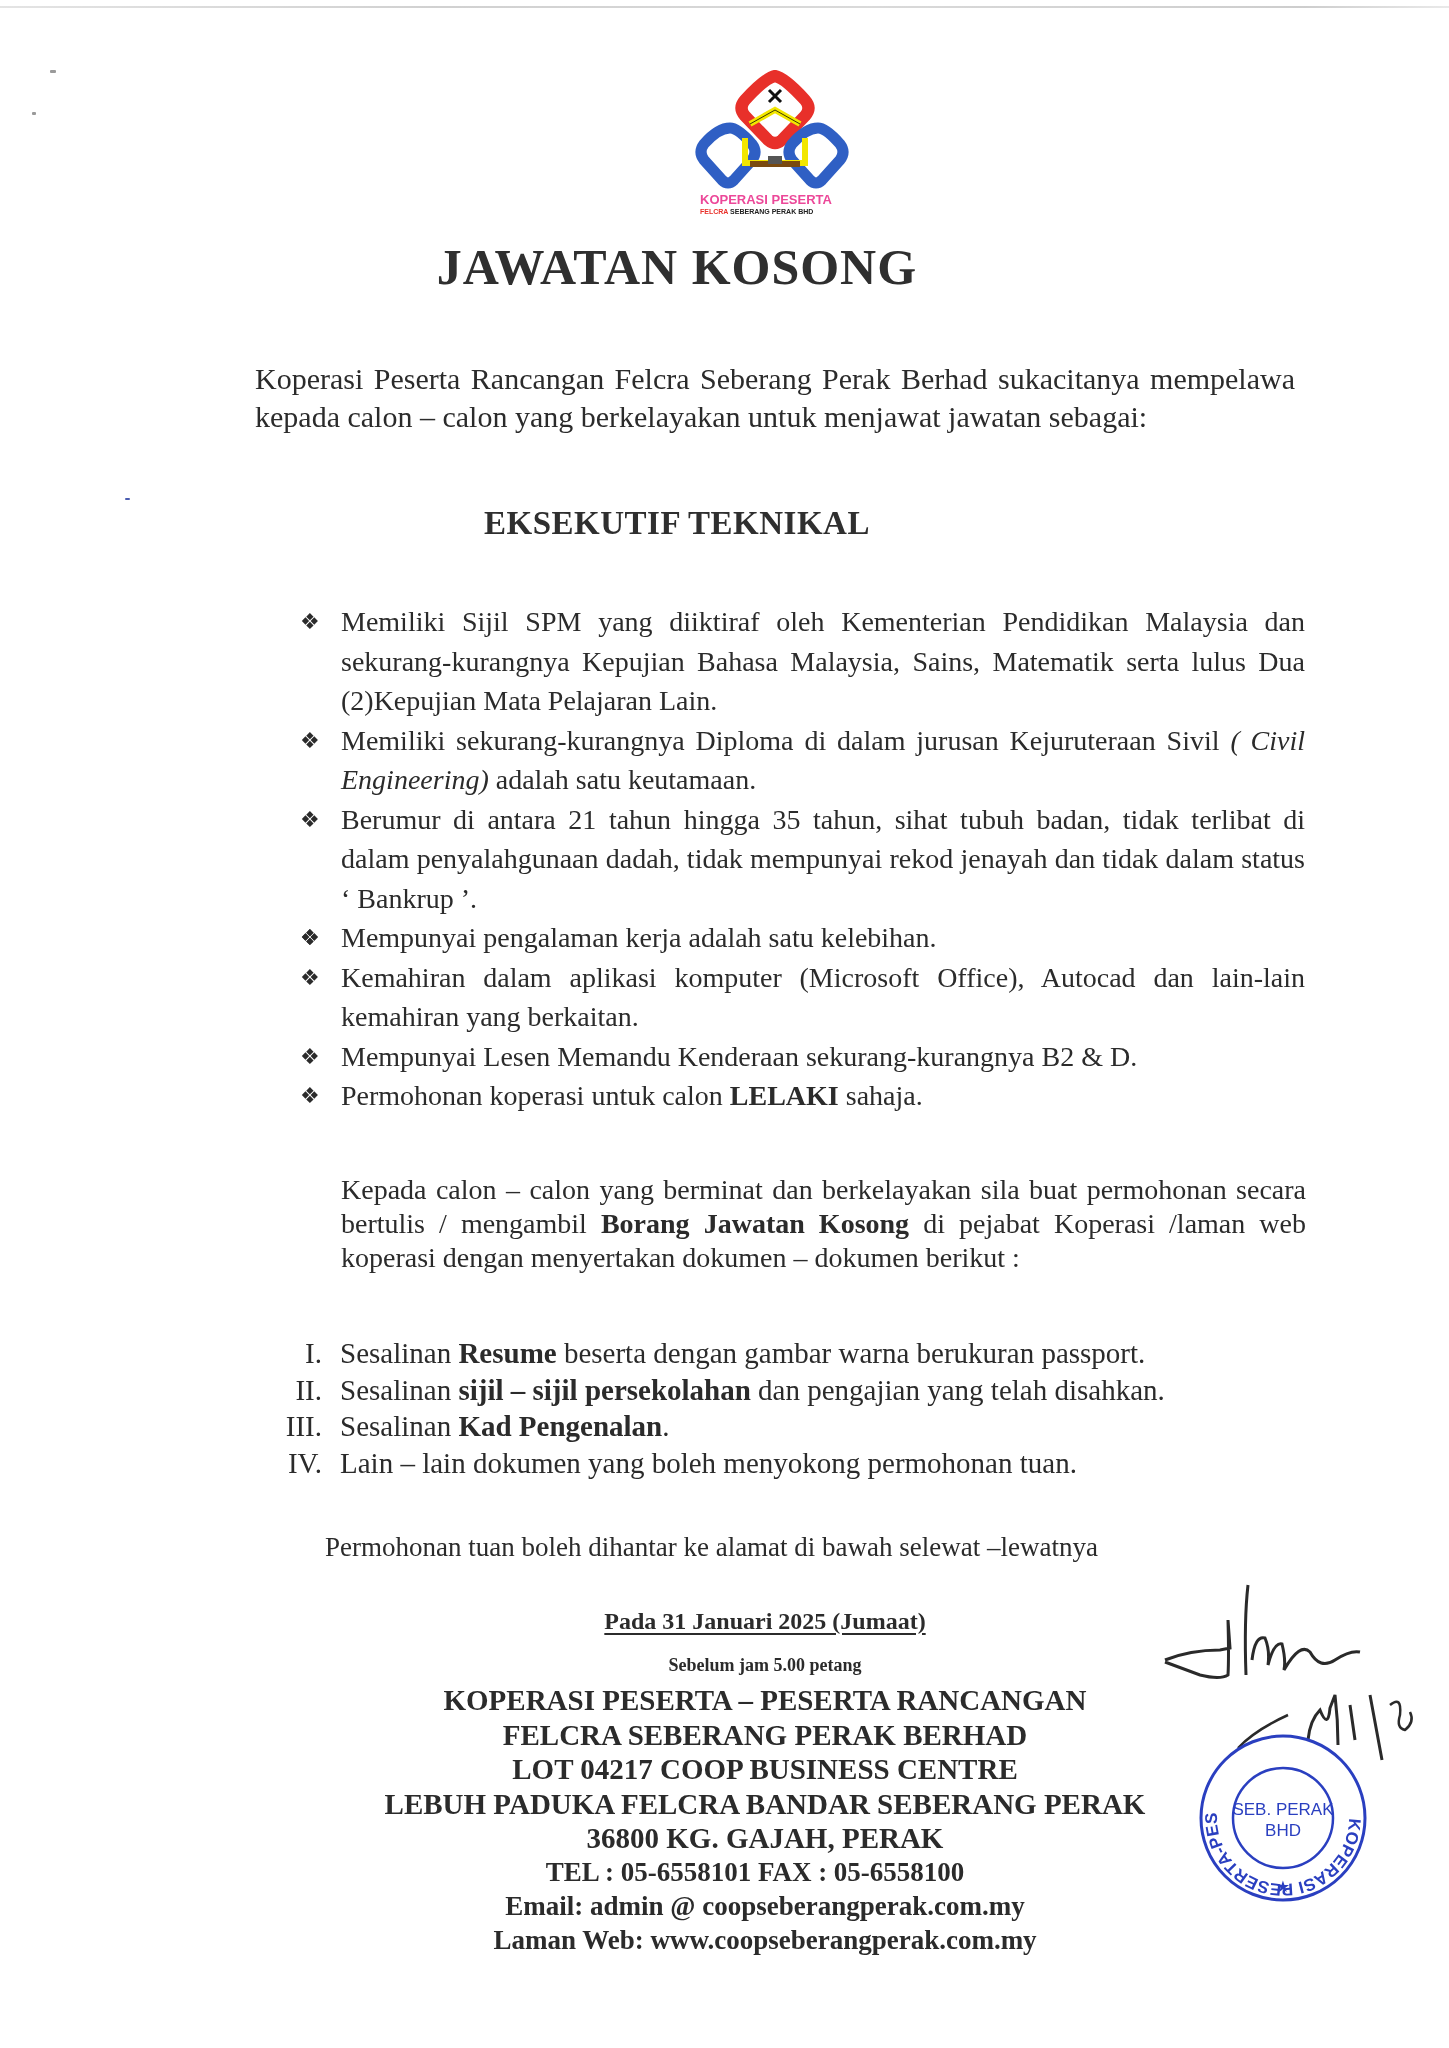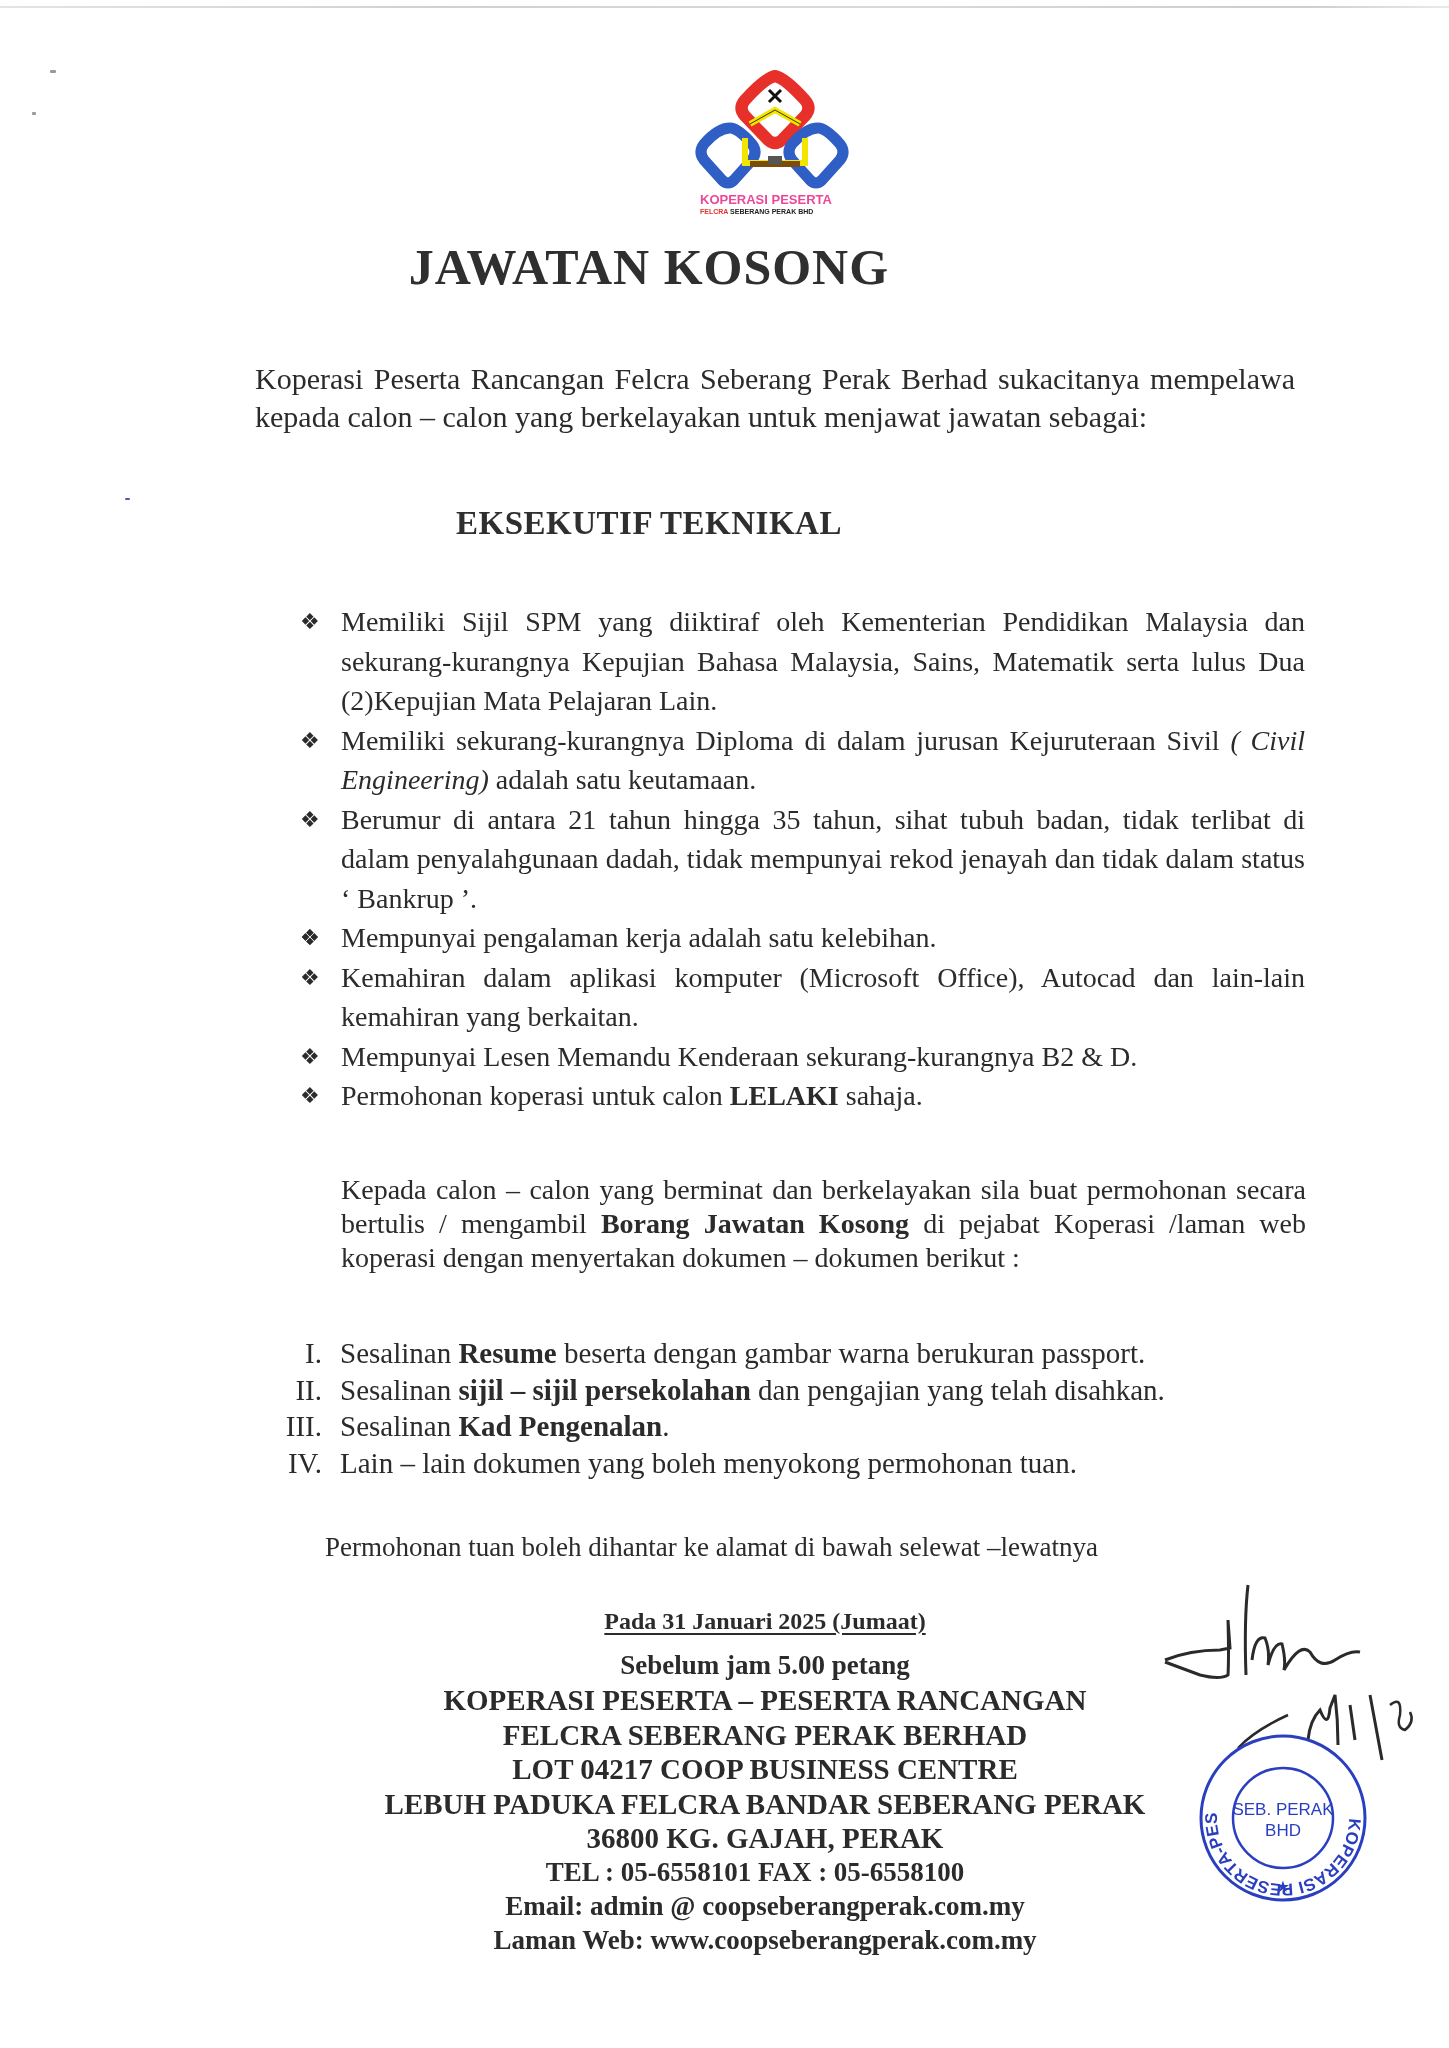--- a/index.html
+++ b/index.html
@@ -7,21 +7,21 @@
          font-family: "Liberation Serif", "DejaVu Serif", serif; color: #2b2b2b; }
   .scanline { position: absolute; left: 0; top: 6px; width: 1449px; height: 2px;
               background: linear-gradient(90deg, #d8d8d8, #bdbdbd 30%, #c9c9c9 60%, #b8b8b8 90%, #e0e0e0); opacity: .7; }
   .artifact { position: absolute; background: #9a9a9a; border-radius: 1px; }
   .logo { position: absolute; left: 690px; top: 68px; width: 170px; height: 150px; }
   .logo-title { position: absolute; left: 700px; top: 192px; width: 150px; text-align: left;
                 font-family: "Liberation Sans", sans-serif; font-weight: bold; font-size: 13px; color: #ec4899; letter-spacing: 0; white-space: nowrap; }
   .logo-sub { position: absolute; left: 700px; top: 208px; font-family: "Liberation Sans", sans-serif;
               font-weight: bold; font-size: 7px; color: #222; white-space: nowrap; }
   .logo-sub .red { color: #e8302a; }
-  .heading { position: absolute; left: 0; width: 1298px; text-align: center; font-weight: bold; color: #2f2f2f; }
+  .heading { position: absolute; left: 0; width: 1298px; text-align: center; font-weight: bold; color: #2f2f2f; padding-left: 28px; }
   .h-main { top: 238px; font-size: 50px; letter-spacing: 1px; }
   .h-post { top: 505px; font-size: 33px; letter-spacing: 0.5px; }
   .intro { position: absolute; left: 255px; top: 360px; width: 1040px; font-size: 30px; line-height: 38px;
            text-align: justify; text-align-last: left; }
   .reqs { position: absolute; left: 300px; top: 602px; width: 1005px; margin: 0; padding: 0; list-style: none; }
   .reqs li { position: relative; padding-left: 41px; font-size: 28px; line-height: 39.5px; text-align: justify; }
   .reqs li .bullet { position: absolute; left: 0; top: 0; font-size: 22px; color: #2b2b2b; }
   .reqs li em { font-style: italic; }
   .apply { position: absolute; left: 341px; top: 1173px; width: 965px; font-size: 28px; line-height: 34px;
            text-align: justify; text-align-last: left; }
@@ -86,21 +86,21 @@
 <ol class="docs">
   <li><span class="num">I.</span><span>Sesalinan </span><b>Resume</b><span> beserta dengan gambar warna berukuran passport.</span></li>
   <li><span class="num">II.</span><span>Sesalinan </span><b>sijil – sijil persekolahan</b><span> dan pengajian yang telah disahkan.</span></li>
   <li><span class="num">III.</span><span>Sesalinan </span><b>Kad Pengenalan</b><span>.</span></li>
   <li><span class="num">IV.</span><span>Lain – lain dokumen yang boleh menyokong permohonan tuan.</span><b></b><span></span></li>
 </ol>
 
 <div class="send">Permohonan tuan boleh dihantar ke alamat di bawah selewat –lewatnya</div>
 
 <div class="addr date">Pada 31 Januari 2025 (Jumaat)</div>
-<div class="addr addr-line" style="top:1648px;font-size:27px;">Sebelum jam 5.00 petang</div>
+<div class="addr addr-line" style="top:1648px;font-size:18px;">Sebelum jam 5.00 petang</div>
 <div class="addr addr-line" style="top:1683px;">KOPERASI PESERTA – PESERTA RANCANGAN</div>
 <div class="addr addr-line" style="top:1718px;">FELCRA SEBERANG PERAK BERHAD</div>
 <div class="addr addr-line" style="top:1752px;">LOT 04217 COOP BUSINESS CENTRE</div>
 <div class="addr addr-line" style="top:1787px;text-align:center;">LEBUH PADUKA FELCRA BANDAR SEBERANG PERAK</div>
 <div class="addr addr-line" style="top:1821px;">36800 KG. GAJAH, PERAK</div>
 <div class="addr contact" style="top:1856px;left:330px;">TEL  : 05-6558101  FAX  : 05-6558100</div>
 <div class="addr contact" style="top:1890px;">Email: admin @ coopseberangperak.com.my</div>
 <div class="addr contact" style="top:1924px;">Laman Web: www.coopseberangperak.com.my</div>
 
 <svg class="signature" viewBox="0 0 270 190">

